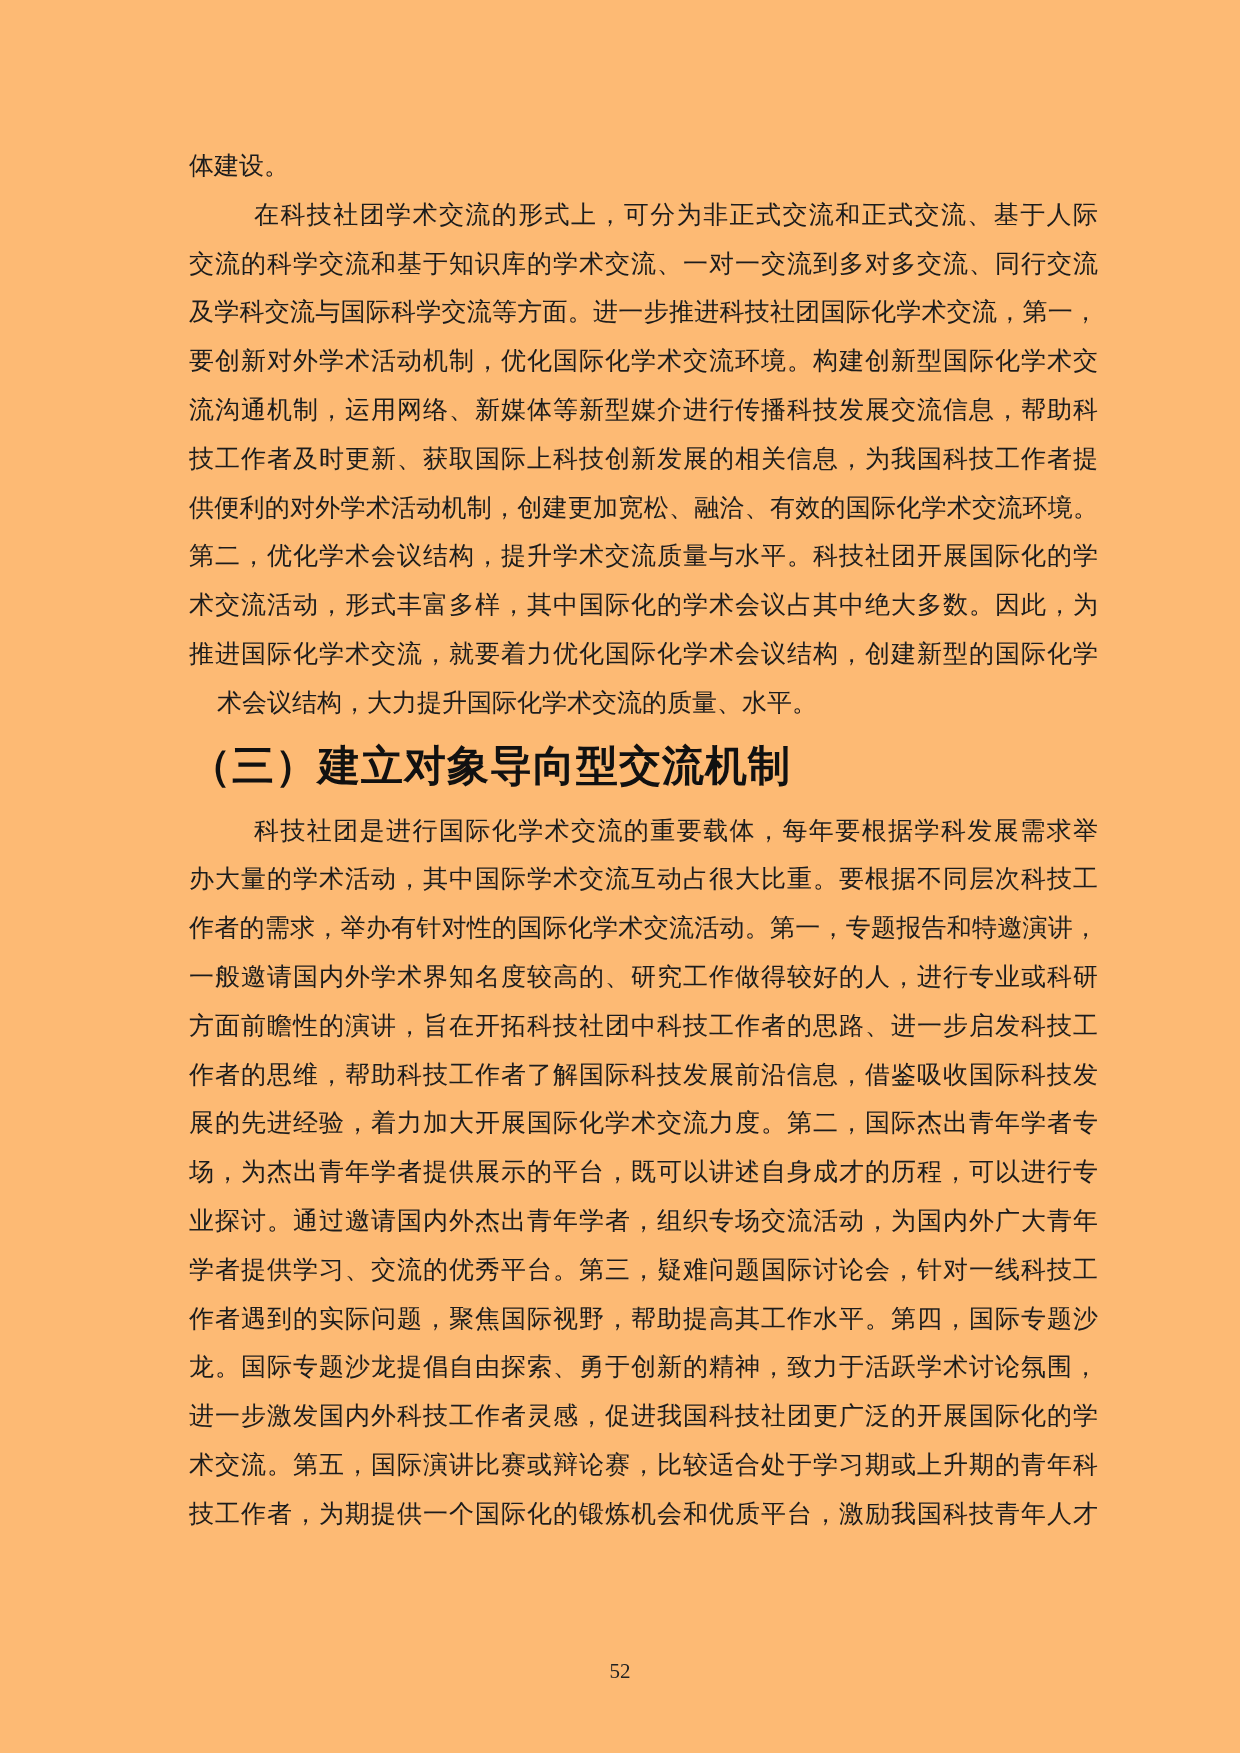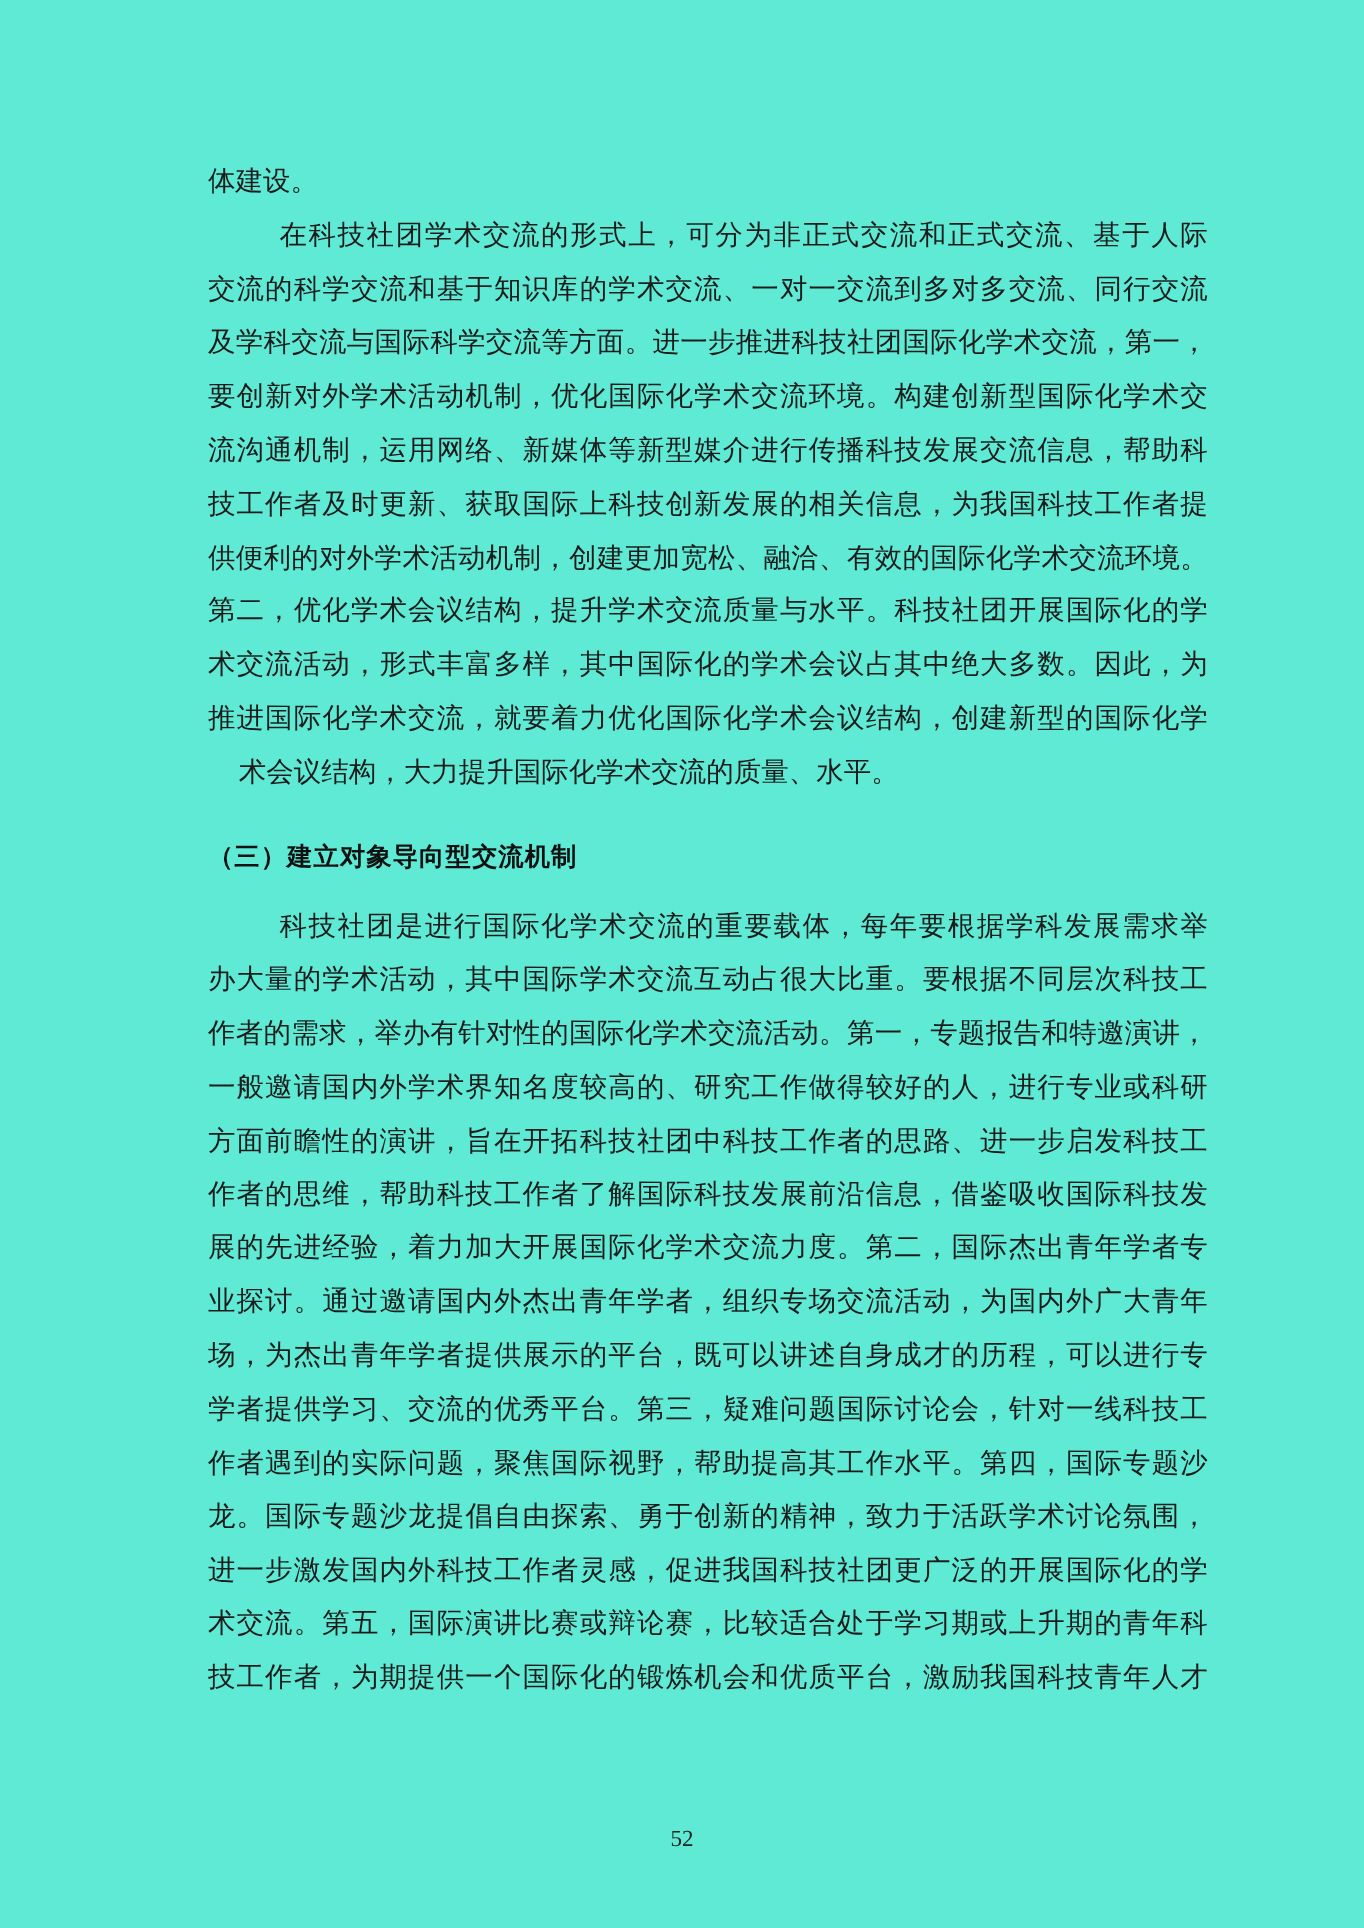--- a/index.html
+++ b/index.html
@@ -4,21 +4,21 @@
 <style>
   html, body {
     margin: 0;
     padding: 0;
     background: #ffffff;
   }
   .page {
     position: relative;
     width: 1240px;
     height: 1753px;
-    background: #5eead4;
+    background: #fdba74;
     overflow: hidden;
     text-decoration: underline;
   }
   .content {
     position: absolute;
     left: 189px;
     top: 142px;
     width: 909px;
   }
   .para {
@@ -41,24 +41,24 @@
     text-align-last: left;
   }
   .last-left .line:last-child {
     text-align-last: left;
     margin-left: 28px;
   }
   .indent-first .line:first-child {
     text-indent: 65px;
   }
   .heading {
-    margin: 26px 0 17px 0;
+    margin: 14px 0 17px 0;
     font-family: "Liberation Sans", "DejaVu Sans", sans-serif;
     font-weight: bold;
-    font-size: 23px;
+    font-size: 42px;
     line-height: 48px;
     height: 48px;
     color: #111111;
     text-align: left;
     letter-spacing: 1px;
   }
   .footer {
     position: absolute;
     top: 1658px;
     left: 0;
@@ -99,22 +99,22 @@
     <h2 class="heading">（三）建立对象导向型交流机制</h2>
 
     <div class="para indent-first">
         <div class="line">科技社团是进行国际化学术交流的重要载体，每年要根据学科发展需求举</div>
         <div class="line">办大量的学术活动，其中国际学术交流互动占很大比重。要根据不同层次科技工</div>
         <div class="line">作者的需求，举办有针对性的国际化学术交流活动。第一，专题报告和特邀演讲，</div>
         <div class="line">一般邀请国内外学术界知名度较高的、研究工作做得较好的人，进行专业或科研</div>
         <div class="line">方面前瞻性的演讲，旨在开拓科技社团中科技工作者的思路、进一步启发科技工</div>
         <div class="line">作者的思维，帮助科技工作者了解国际科技发展前沿信息，借鉴吸收国际科技发</div>
         <div class="line">展的先进经验，着力加大开展国际化学术交流力度。第二，国际杰出青年学者专</div>
+        <div class="line">场，为杰出青年学者提供展示的平台，既可以讲述自身成才的历程，可以进行专</div>
         <div class="line">业探讨。通过邀请国内外杰出青年学者，组织专场交流活动，为国内外广大青年</div>
-        <div class="line">场，为杰出青年学者提供展示的平台，既可以讲述自身成才的历程，可以进行专</div>
         <div class="line">学者提供学习、交流的优秀平台。第三，疑难问题国际讨论会，针对一线科技工</div>
         <div class="line">作者遇到的实际问题，聚焦国际视野，帮助提高其工作水平。第四，国际专题沙</div>
         <div class="line">龙。国际专题沙龙提倡自由探索、勇于创新的精神，致力于活跃学术讨论氛围，</div>
         <div class="line">进一步激发国内外科技工作者灵感，促进我国科技社团更广泛的开展国际化的学</div>
         <div class="line">术交流。第五，国际演讲比赛或辩论赛，比较适合处于学习期或上升期的青年科</div>
         <div class="line">技工作者，为期提供一个国际化的锻炼机会和优质平台，激励我国科技青年人才</div>
       </div>
 
   </div>
 

